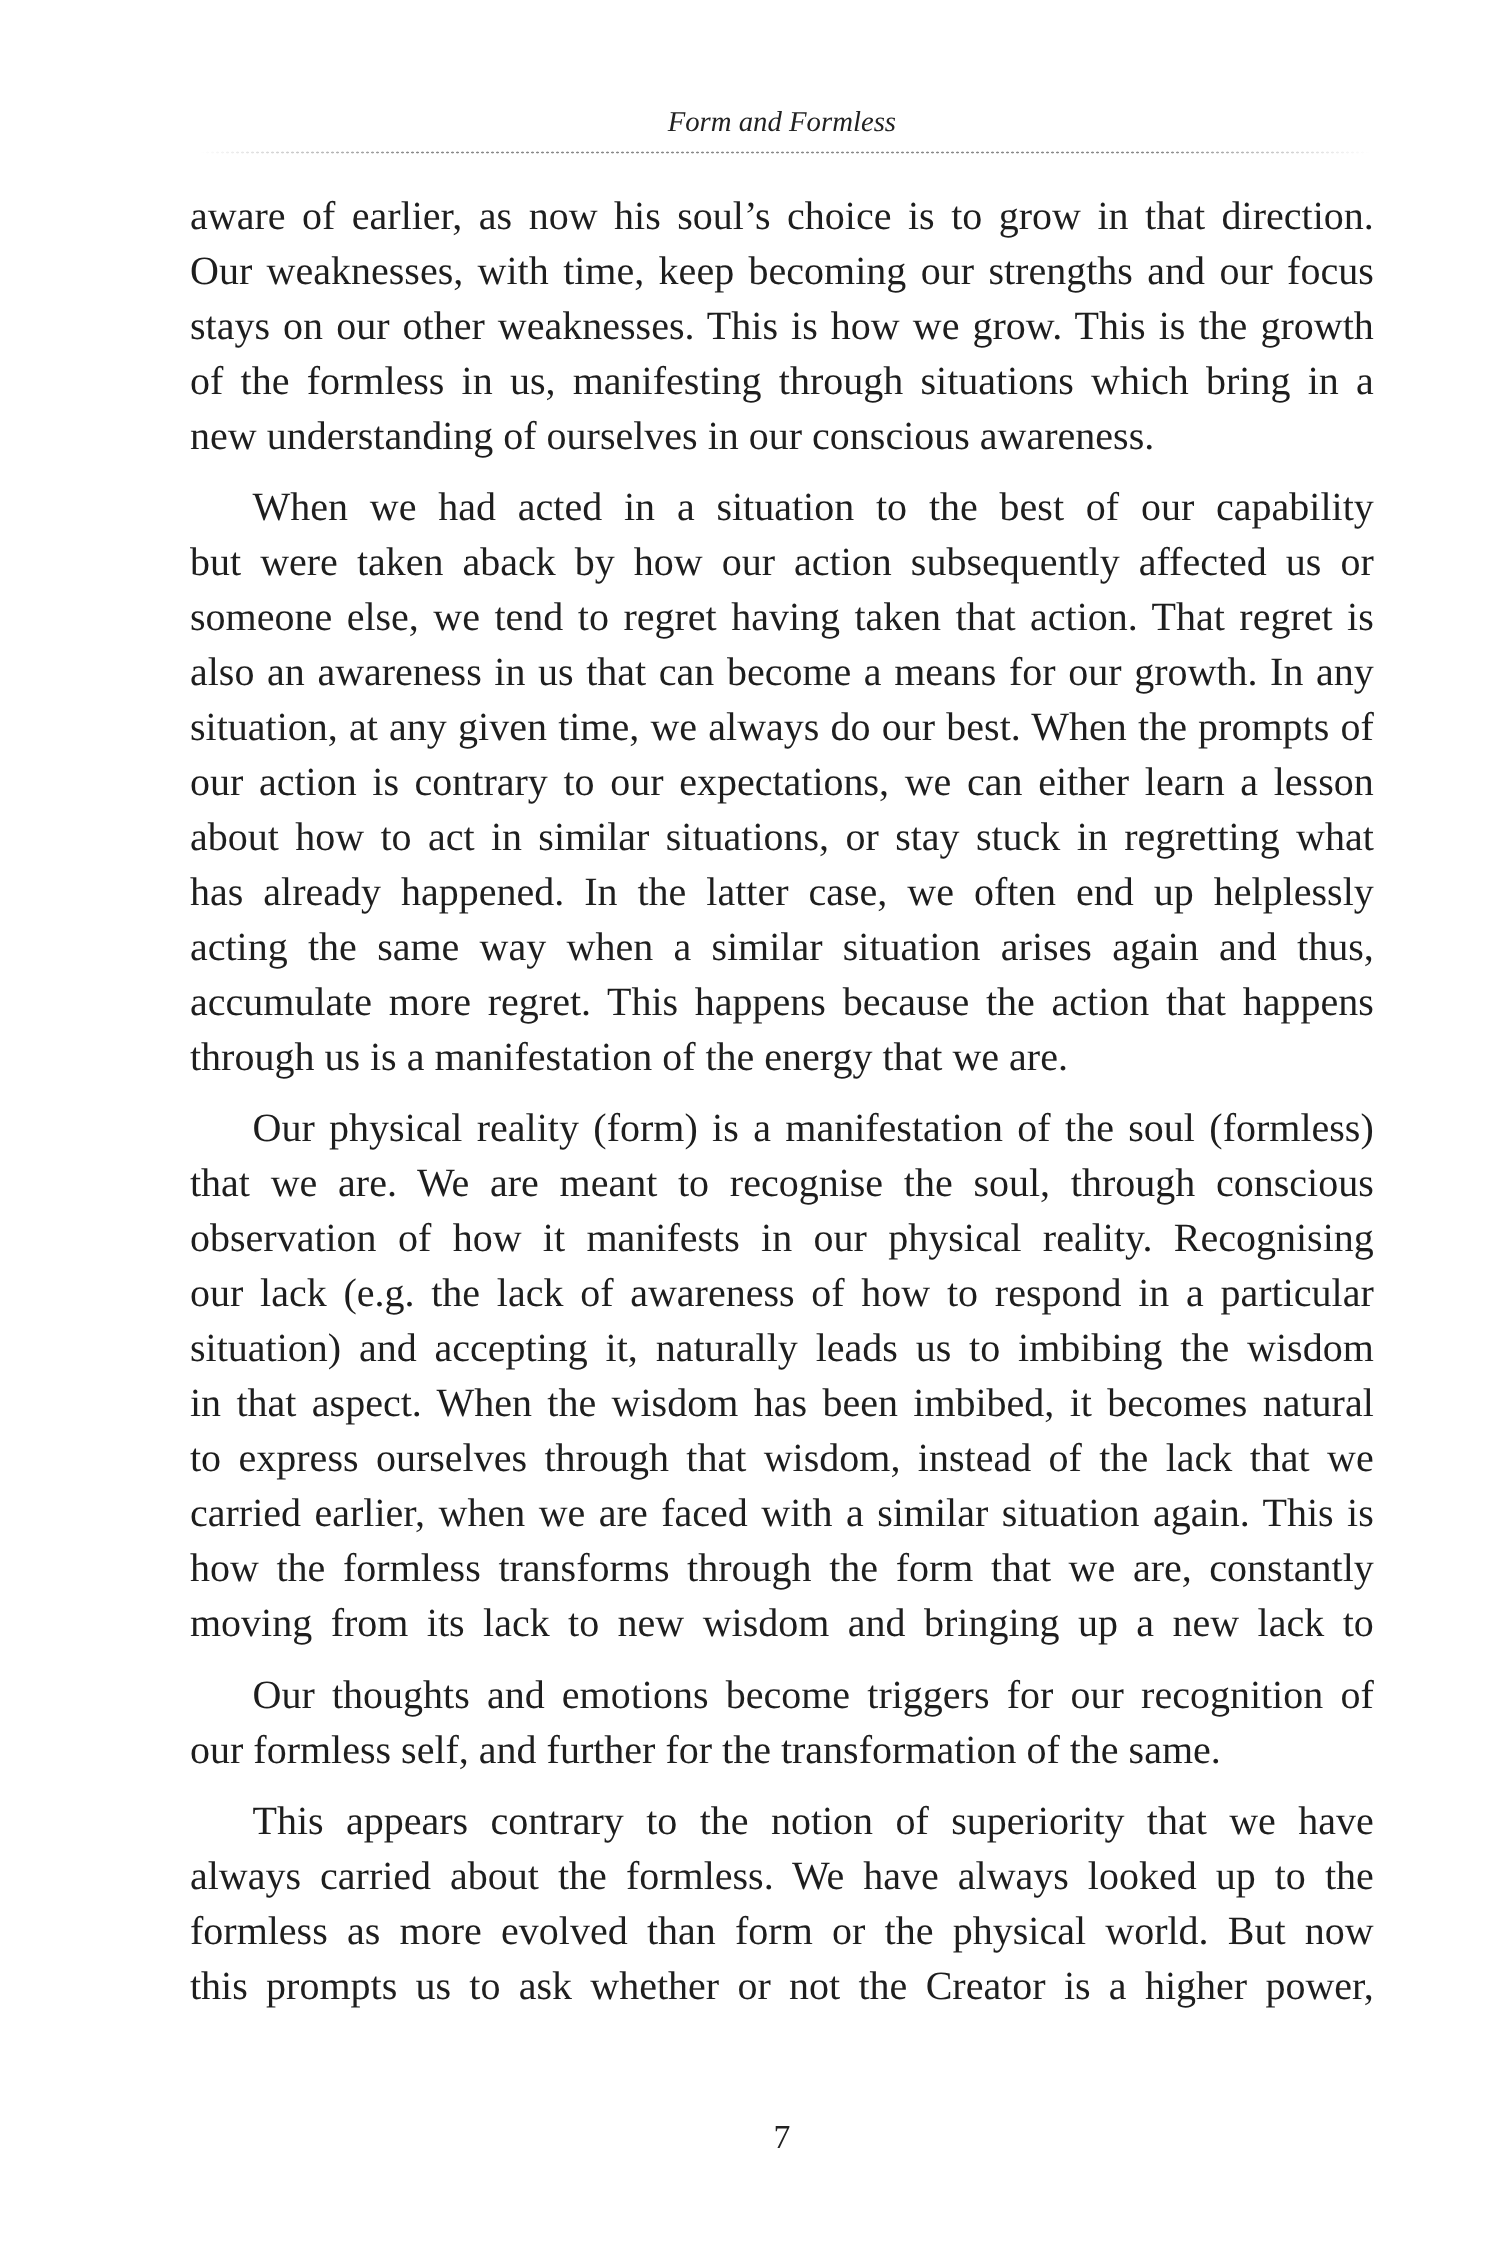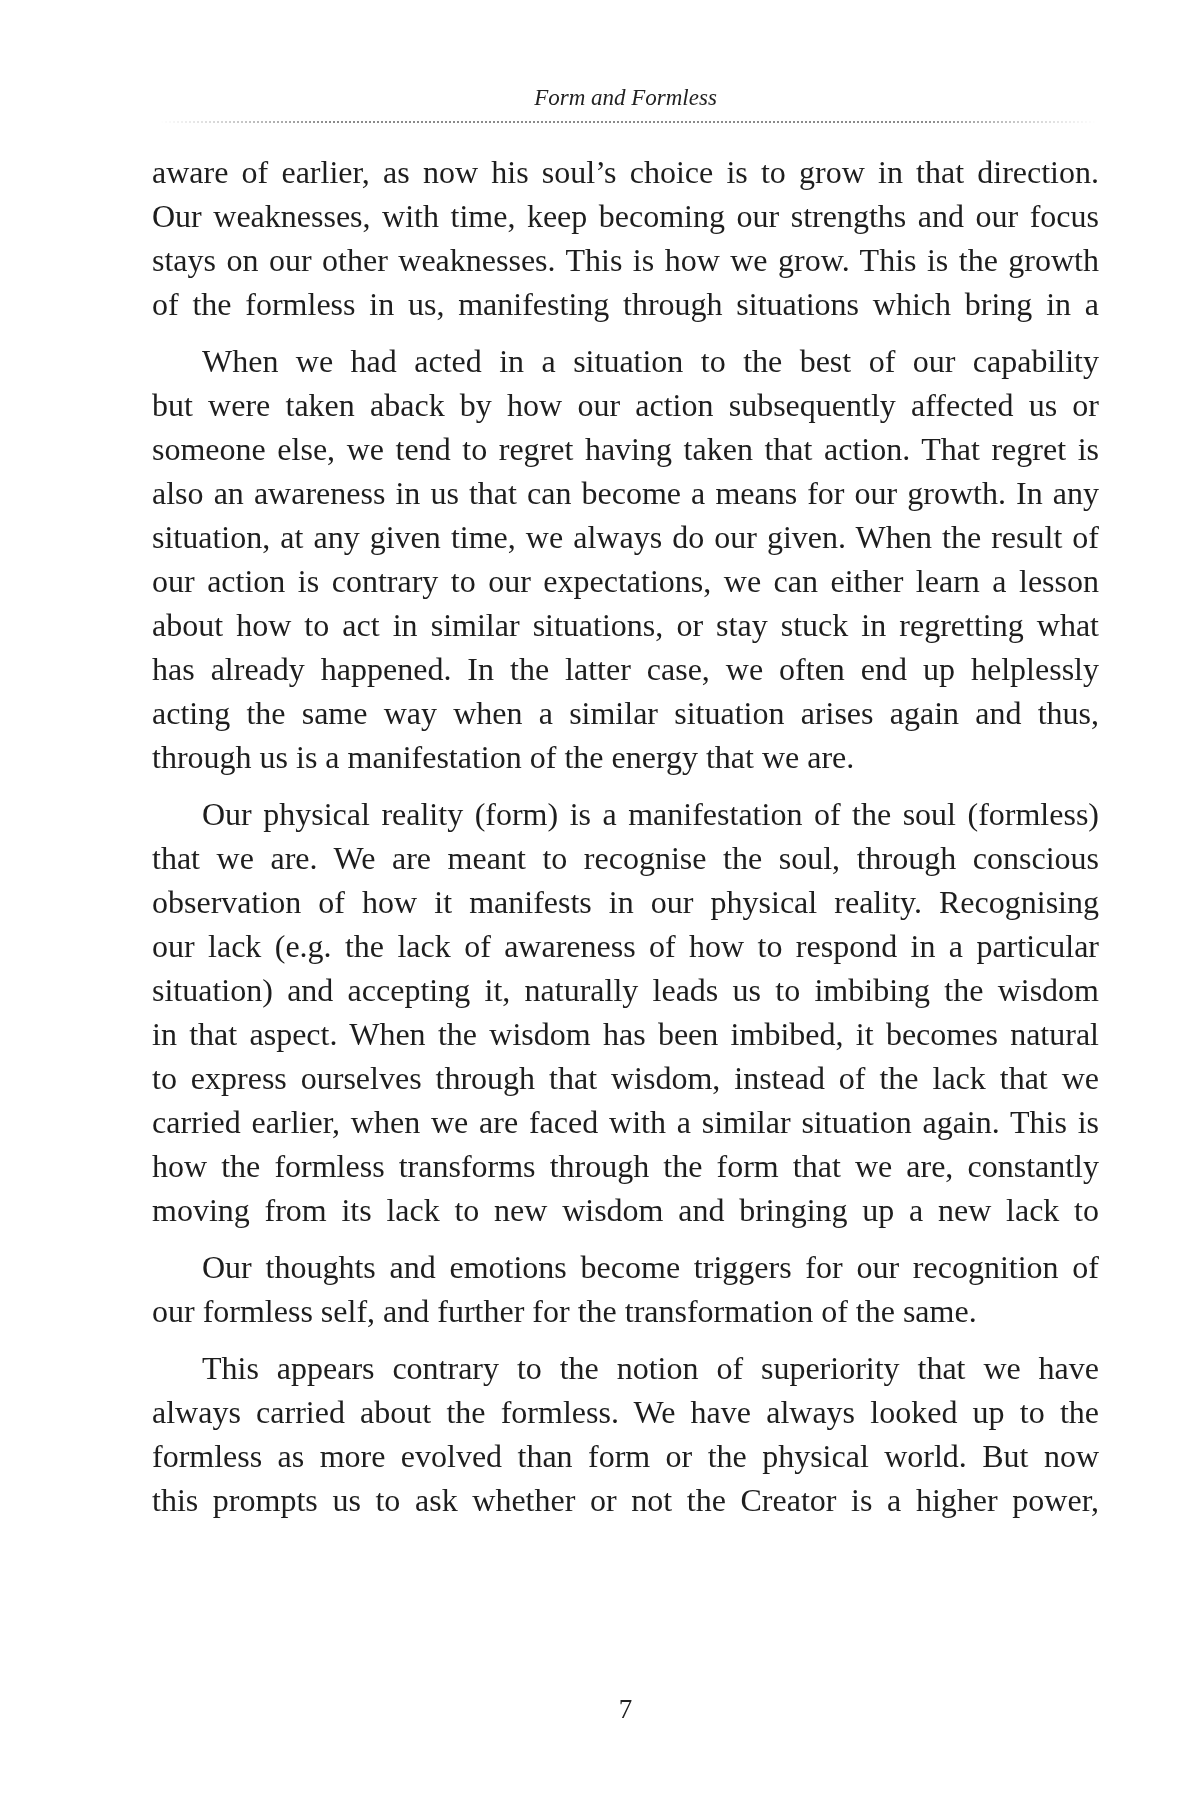--- a/index.html
+++ b/index.html
@@ -47,31 +47,33 @@
 <div class="page">
   <div class="running-head">Form and Formless</div>
   <div class="head-rule"></div>
 
   <div class="body-text" id="body-text">
       <div class="para">
         <span class="line">aware of earlier, as now his soul’s choice is to grow in that direction.</span>
         <span class="line">Our weaknesses, with time, keep becoming our strengths and our focus</span>
         <span class="line">stays on our other weaknesses. This is how we grow. This is the growth</span>
         <span class="line">of the formless in us, manifesting through situations which bring in a</span>
+        <span class="line last">new understanding of ourselves in our conscious awareness.</span>
       </div>
       <div class="para">
         <span class="line indent">When we had acted in a situation to the best of our capability</span>
         <span class="line">but were taken aback by how our action subsequently affected us or</span>
         <span class="line">someone else, we tend to regret having taken that action. That regret is</span>
         <span class="line">also an awareness in us that can become a means for our growth. In any</span>
-        <span class="line">situation, at any given time, we always do our given. When the result of</span>
+        <span class="line">situation, at any given time, we always do our best. When the prompts of</span>
         <span class="line">our action is contrary to our expectations, we can either learn a lesson</span>
         <span class="line">about how to act in similar situations, or stay stuck in regretting what</span>
         <span class="line">has already happened. In the latter case, we often end up helplessly</span>
         <span class="line">acting the same way when a similar situation arises again and thus,</span>
+        <span class="line">accumulate more regret. This happens because the action that happens</span>
         <span class="line last">through us is a manifestation of the energy that we are.</span>
       </div>
       <div class="para">
         <span class="line indent">Our physical reality (form) is a manifestation of the soul (formless)</span>
         <span class="line">that we are. We are meant to recognise the soul, through conscious</span>
         <span class="line">observation of how it manifests in our physical reality. Recognising</span>
         <span class="line">our lack (e.g. the lack of awareness of how to respond in a particular</span>
         <span class="line">situation) and accepting it, naturally leads us to imbibing the wisdom</span>
         <span class="line">in that aspect. When the wisdom has been imbibed, it becomes natural</span>
         <span class="line">to express ourselves through that wisdom, instead of the lack that we</span>

